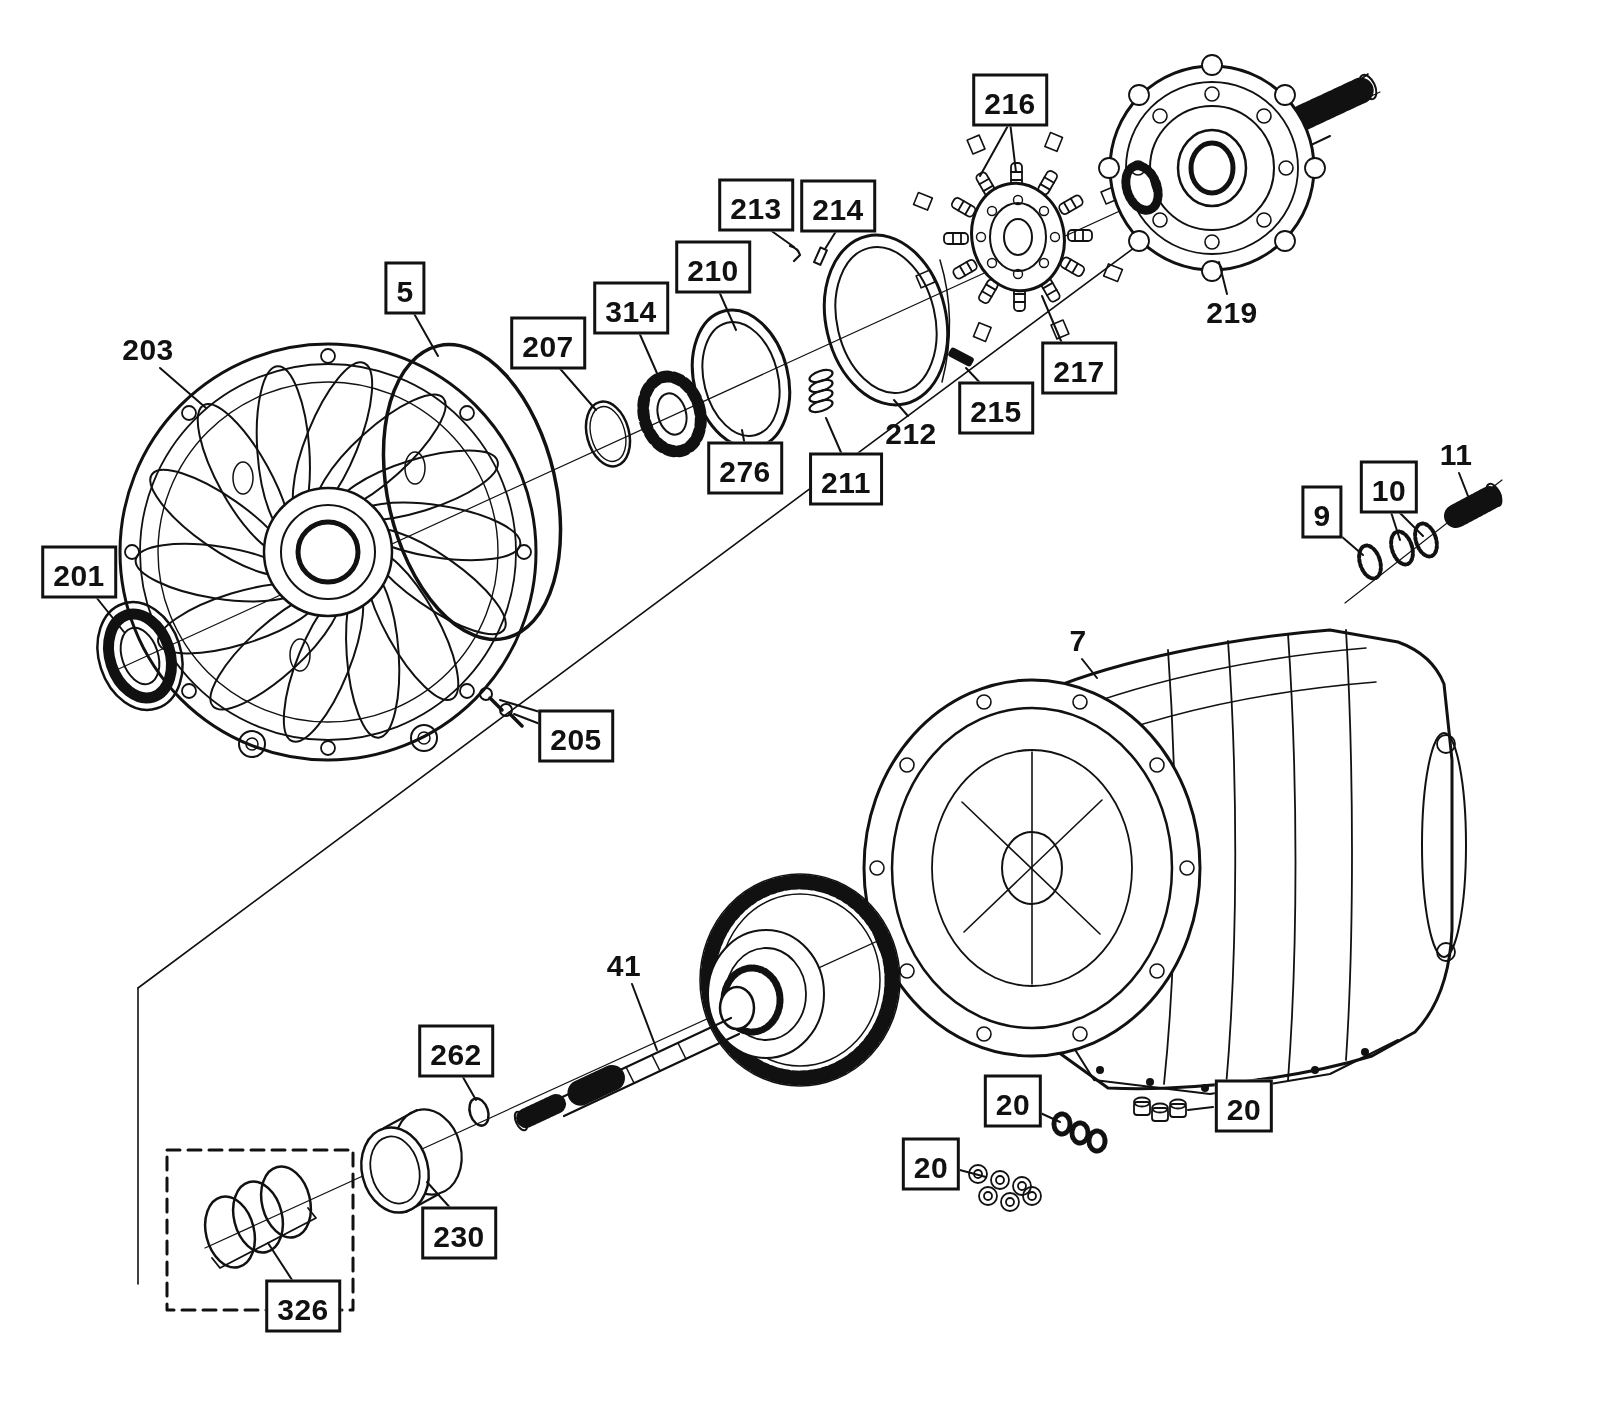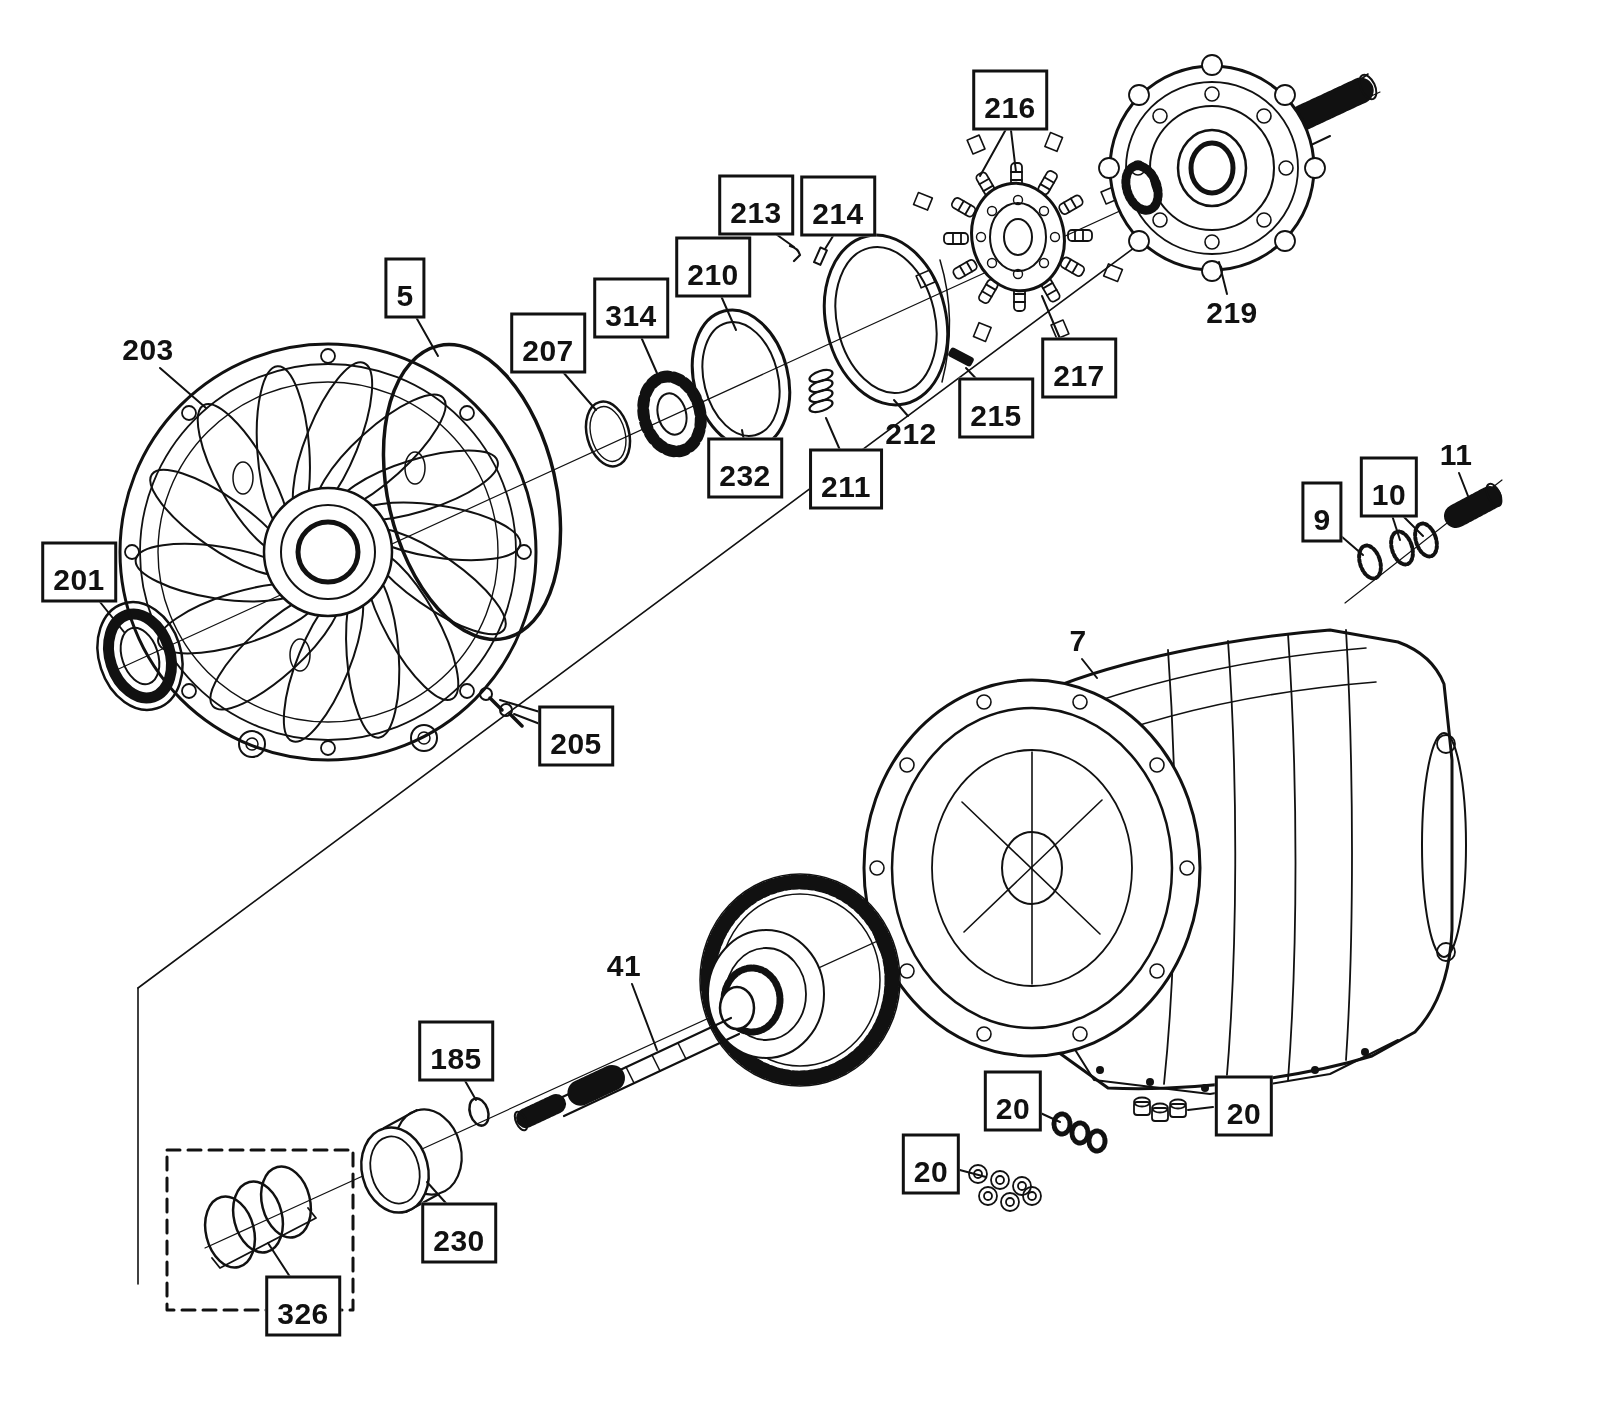--- a/index.html
+++ b/index.html
@@ -17,21 +17,21 @@
     font-weight:700;
     font-size:30px;
     line-height:1;
     color:#111;
     white-space:nowrap;
     letter-spacing:0.5px;
   }
   .callout.boxed{
     border:3px solid #111;
     background:#fff;
-    padding:20px 9px 5px;
+    padding:12px 9px 5px;
   }
 </style>
 </head>
 <body>
 
 <div class="stage">
 
 <svg viewBox="0 0 1600 1416" width="1600" height="1416">
   <defs>
     <ellipse id="vane" cx="328" cy="440" rx="26" ry="84" transform="rotate(22 328 452)"></ellipse>
@@ -383,28 +383,28 @@
 </svg>
 
 <div class="callout boxed" style="left:79px;top:572px">201</div>
 <div class="callout boxed" style="left:405px;top:288px">5</div>
 <div class="callout boxed" style="left:548px;top:343px">207</div>
 <div class="callout boxed" style="left:631px;top:308px">314</div>
 <div class="callout boxed" style="left:713px;top:267px">210</div>
 <div class="callout boxed" style="left:756px;top:205px">213</div>
 <div class="callout boxed" style="left:838px;top:206px">214</div>
 <div class="callout boxed" style="left:1010px;top:100px">216</div>
-<div class="callout boxed" style="left:745px;top:468px">232</div>
+<div class="callout boxed" style="left:745px;top:468px">276</div>
 <div class="callout boxed" style="left:846px;top:479px">211</div>
 <div class="callout boxed" style="left:996px;top:408px">215</div>
 <div class="callout boxed" style="left:1079px;top:368px">217</div>
 <div class="callout boxed" style="left:576px;top:736px">205</div>
 <div class="callout boxed" style="left:1322px;top:512px">9</div>
 <div class="callout boxed" style="left:1389px;top:487px">10</div>
-<div class="callout boxed" style="left:456px;top:1051px">185</div>
+<div class="callout boxed" style="left:456px;top:1051px">262</div>
 <div class="callout boxed" style="left:459px;top:1233px">230</div>
 <div class="callout boxed" style="left:303px;top:1306px">326</div>
 <div class="callout boxed" style="left:1013px;top:1101px">20</div>
 <div class="callout boxed" style="left:931px;top:1164px">20</div>
 <div class="callout boxed" style="left:1244px;top:1106px">20</div>
 
 <div class="callout" style="left:148px;top:350px">203</div>
 <div class="callout" style="left:1232px;top:313px">219</div>
 <div class="callout" style="left:911px;top:434px">212</div>
 <div class="callout" style="left:1456px;top:455px">11</div>

